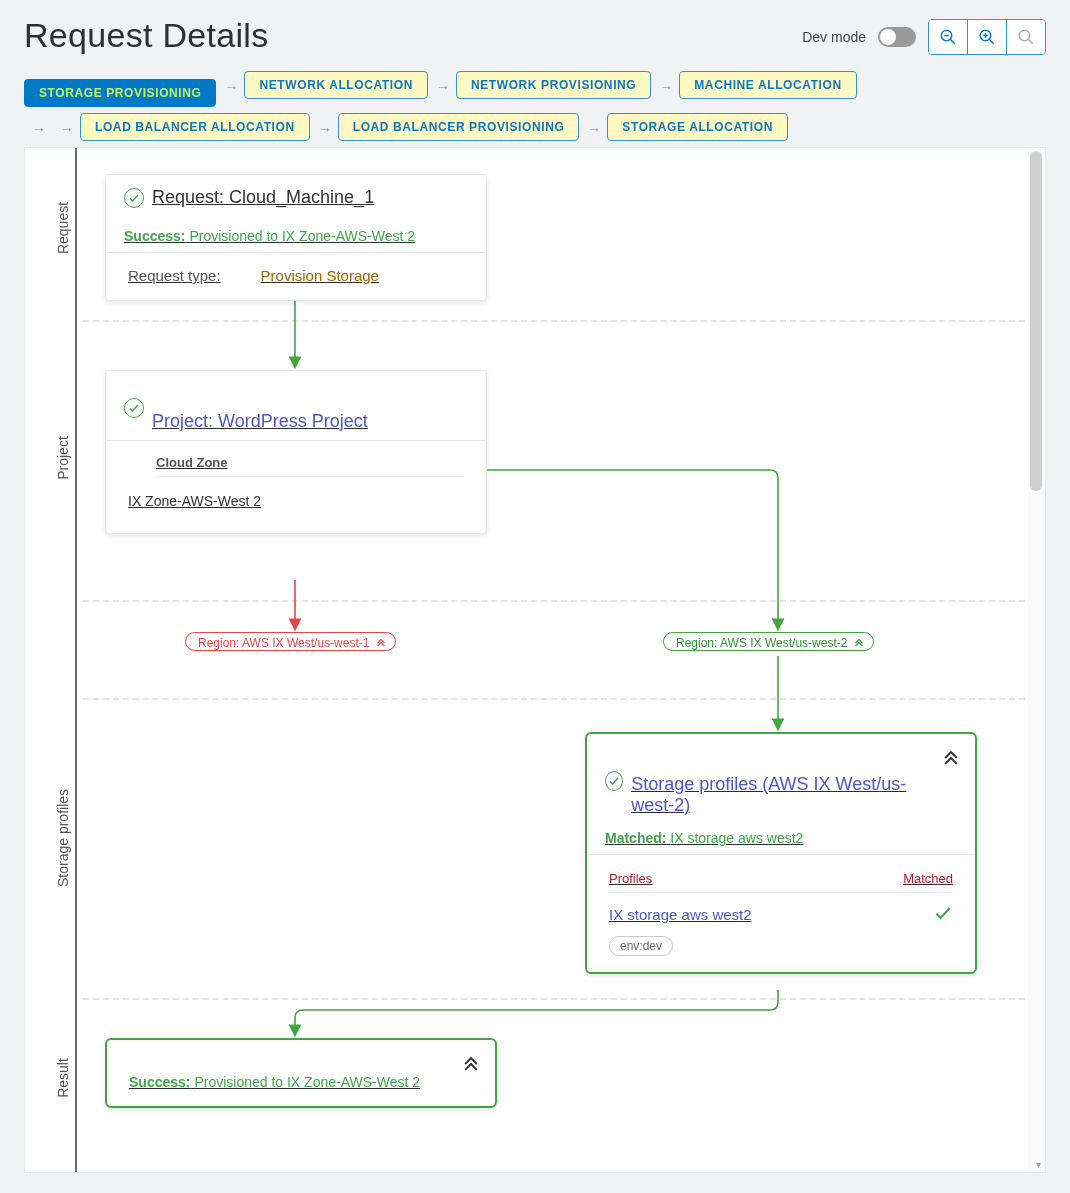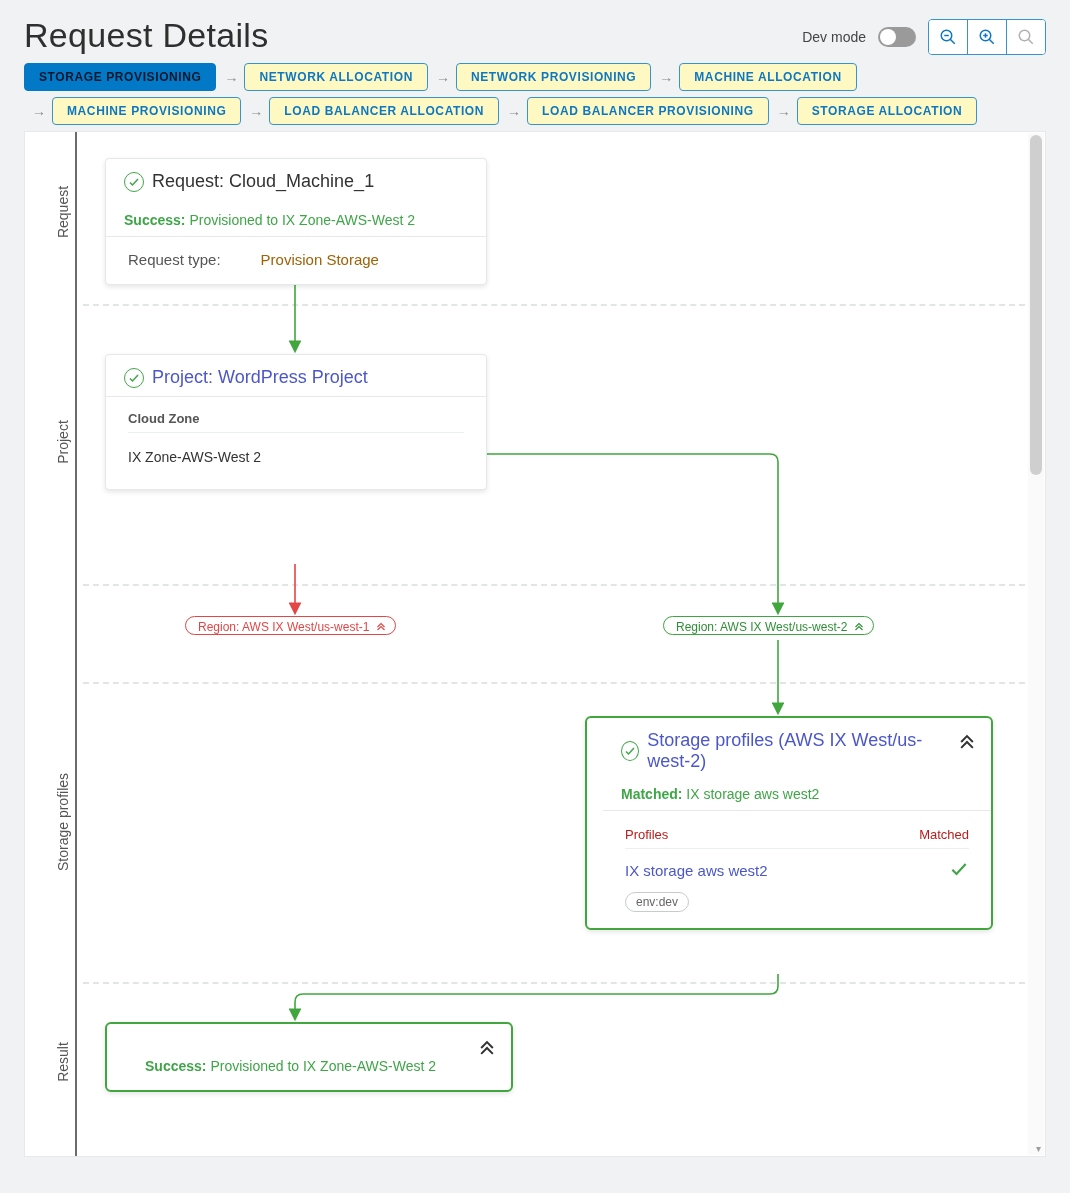--- a/index.html
+++ b/index.html
@@ -82,21 +82,21 @@
     row-gap: 10px; margin-bottom: 6px;
   }
   .stage-chip {
     display: inline-flex; align-items: center;
     font-size: 12px; font-weight: 700; letter-spacing: 0.6px;
     padding: 6px 14px; border-radius: 4px; border: 1px solid var(--blue-border);
     color: var(--blue); background: #fef9c3; cursor: pointer;
     text-transform: uppercase;
   }
   .stage-chip.active {
-    background: var(--blue-fill); color: #0f172a; border-color: var(--blue-fill);
+    background: var(--blue-fill); color: #bef264; border-color: var(--blue-fill); margin-top: 16px;
   }
   .stage-arrow {
     width: 18px; display: inline-flex; justify-content: center;
     color: #8a8a8a; font-size: 14px; margin: 0 4px 0 6px;
   }
 
   
   .canvas {
     background: var(--canvas-bg);
     border: 1px solid var(--border-light);
@@ -130,56 +130,56 @@
     color: #555; font-size: 14px; white-space: nowrap;
   }
   .lane-hr {
     position: absolute; left: 58px; right: 20px; height: 0;
     border-top: 2px dashed #e2e4e6;
   }
 
   
   .card {
     position: absolute; background: #fff; border: 1px solid var(--border-light);
-    border-radius: 4px; box-shadow: 0 2px 5px rgba(0,0,0,.10);
+    border-radius: 4px; box-shadow: 0 2px 5px rgba(0,0,0,.10); text-decoration: underline;
   }
   .card .hdr {
     padding: 12px 18px 8px 18px;
     border-bottom: 1px solid var(--border-light);
   }
   .card .body { padding: 14px 22px 16px 22px; }
   .title-line {
     display: flex; align-items: center; gap: 8px;
     font-size: 18px; color: #333;
   }
   .title-line.link { color: var(--link); }
-  .link-text { color: var(--link); }
+  .link-text { color: var(--link); margin-top: 28px; }
   .sub-success { color: var(--green); font-size: 14px; margin-top: 20px;}
   .sub-success .label { font-weight: 600; color: var(--green);}
   .kv-row { display: flex; gap: 40px; font-size: 15px; color: #555; }
   .kv-row .k { color: #555; }
   .kv-row .v { color: #a16207; }
 
   .success-icon {
     width: 18px; height: 18px; display: inline-flex; align-items: center; justify-content: center;
     border: 1.8px solid var(--green); border-radius: 50%; color: var(--green);
   }
   .success-icon svg { width: 12px; height: 12px; }
 
-  .greencard { border: 2px solid var(--green-bright); border-radius: 6px; padding-left: 16px;}
+  .greencard { border: 2px solid var(--green-bright); border-radius: 6px;}
   .greencard .hdr { border-bottom: 1px solid var(--border-light);}
 
   .collapse-icon {
     position: absolute; right: 14px; top: 14px; color: #333;
   }
   .collapse-icon svg { width: 20px; height: 20px; }
 
   
   .section-title { font-size: 13px; color: #555; font-weight: 600; margin-bottom: 8px;
-    border-bottom: 1px solid #eceef0; padding-bottom: 6px;}
+    border-bottom: 1px solid #eceef0; padding-bottom: 6px; margin-left: 28px;}
   .zone-line { font-size: 14px; color: #333; padding: 8px 0;}
 
   
   .region-pill {
     position: absolute; border-radius: 14px; padding: 3px 26px 0 12px;
     font-size: 12px; display: inline-flex; align-items: center;
     background: #fff;
   }
   .region-pill.red { border: 1px solid var(--red); color: var(--red);}
   .region-pill.green { border: 1px solid #3da640; color: #2f8f36;}
@@ -254,21 +254,20 @@
     <span class="stage-arrow">→</span>
     <span class="stage-chip">NETWORK ALLOCATION</span>
     <span class="stage-arrow">→</span>
     <span class="stage-chip">NETWORK PROVISIONING</span>
     <span class="stage-arrow">→</span>
     <span class="stage-chip">MACHINE ALLOCATION</span>
   </div>
 
   <div class="stage-wrap">
     <span class="stage-arrow">→</span>
-    <span class="stage-chip">MACHINE PROVISIONING</span>
     <span class="stage-arrow">→</span>
     <span class="stage-chip">LOAD BALANCER ALLOCATION</span>
     <span class="stage-arrow">→</span>
     <span class="stage-chip">LOAD BALANCER PROVISIONING</span>
     <span class="stage-arrow">→</span>
     <span class="stage-chip">STORAGE ALLOCATION</span>
   </div>
 
   <div class="canvas">
     <div class="lane-edge"></div>

